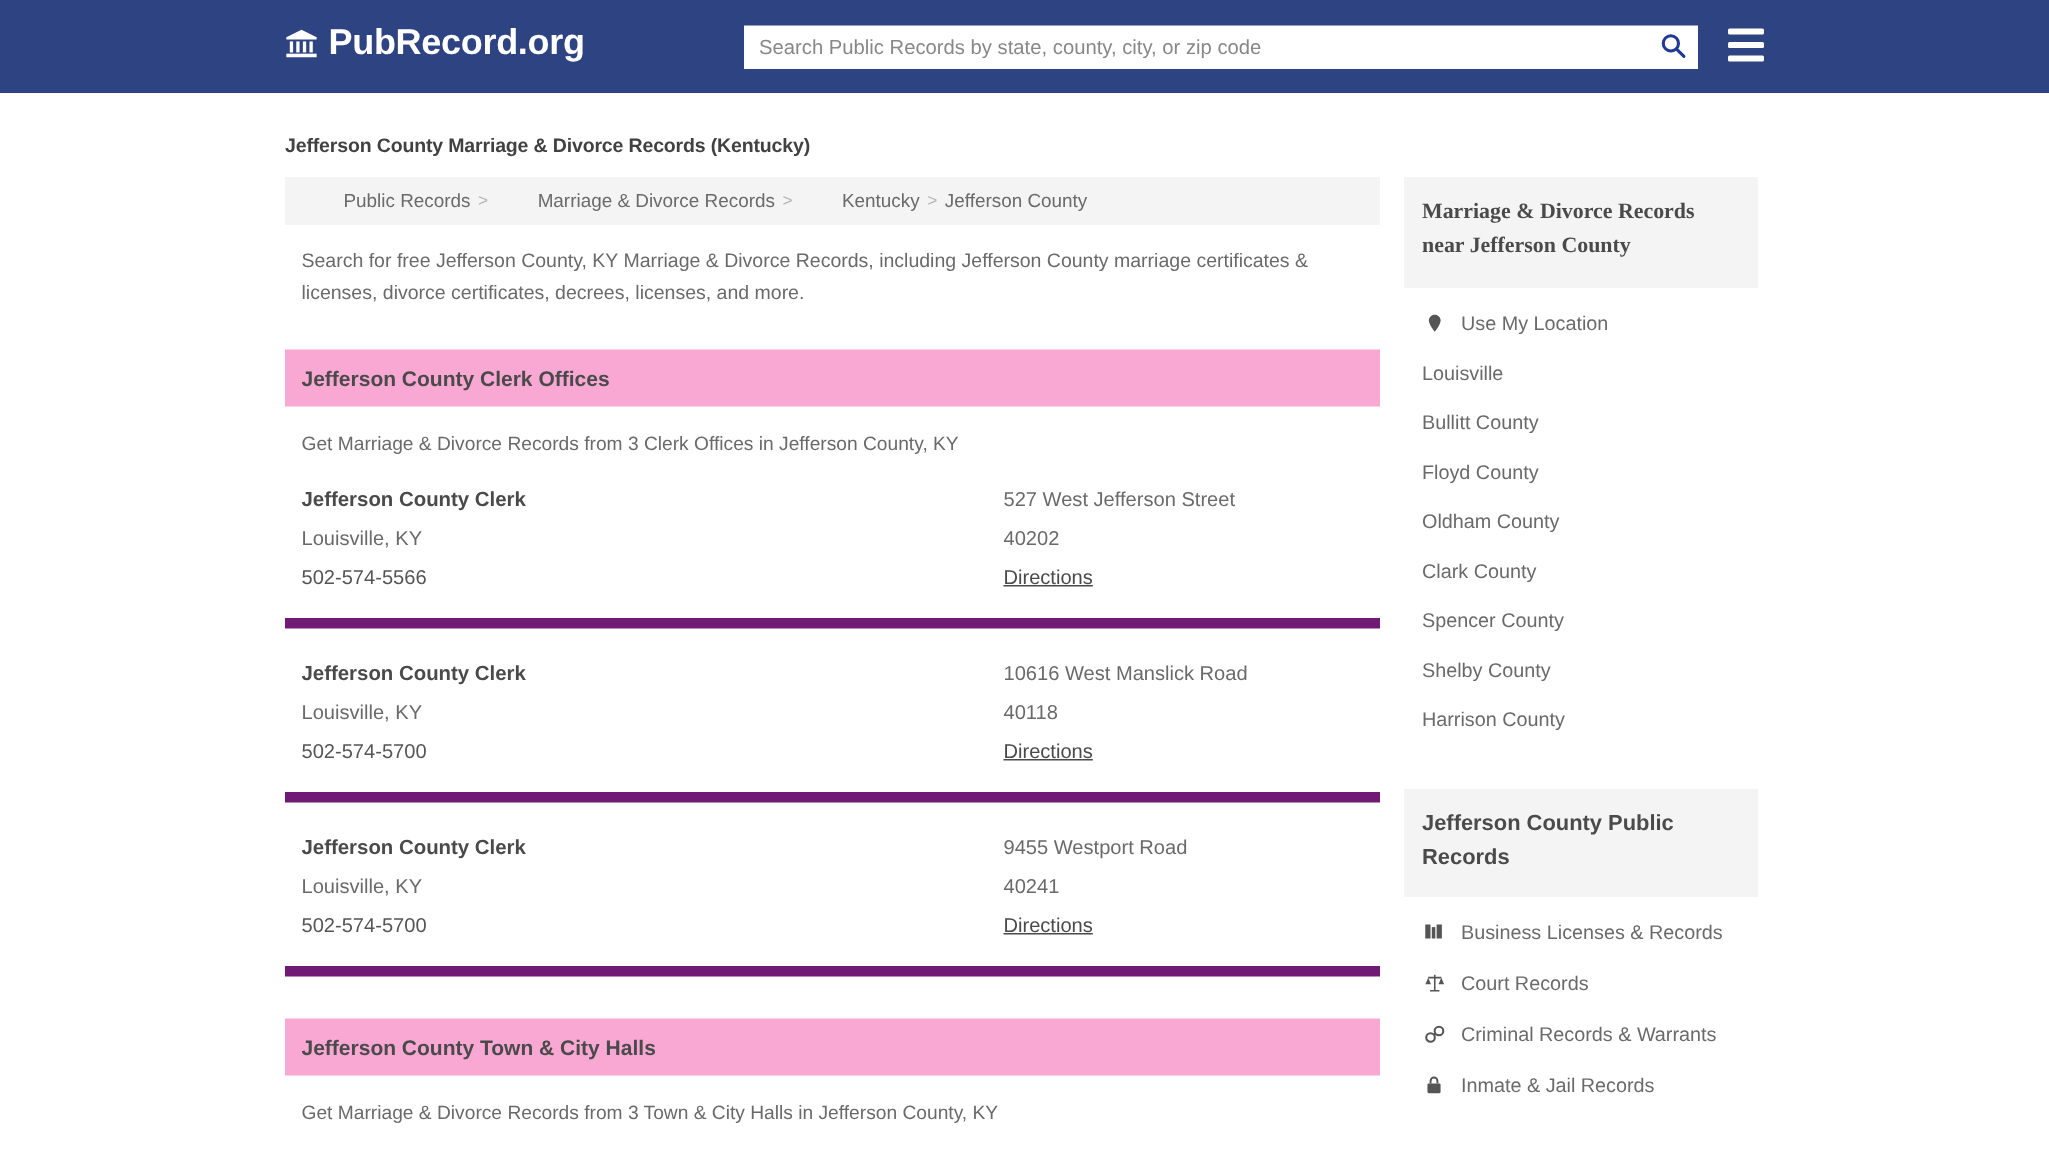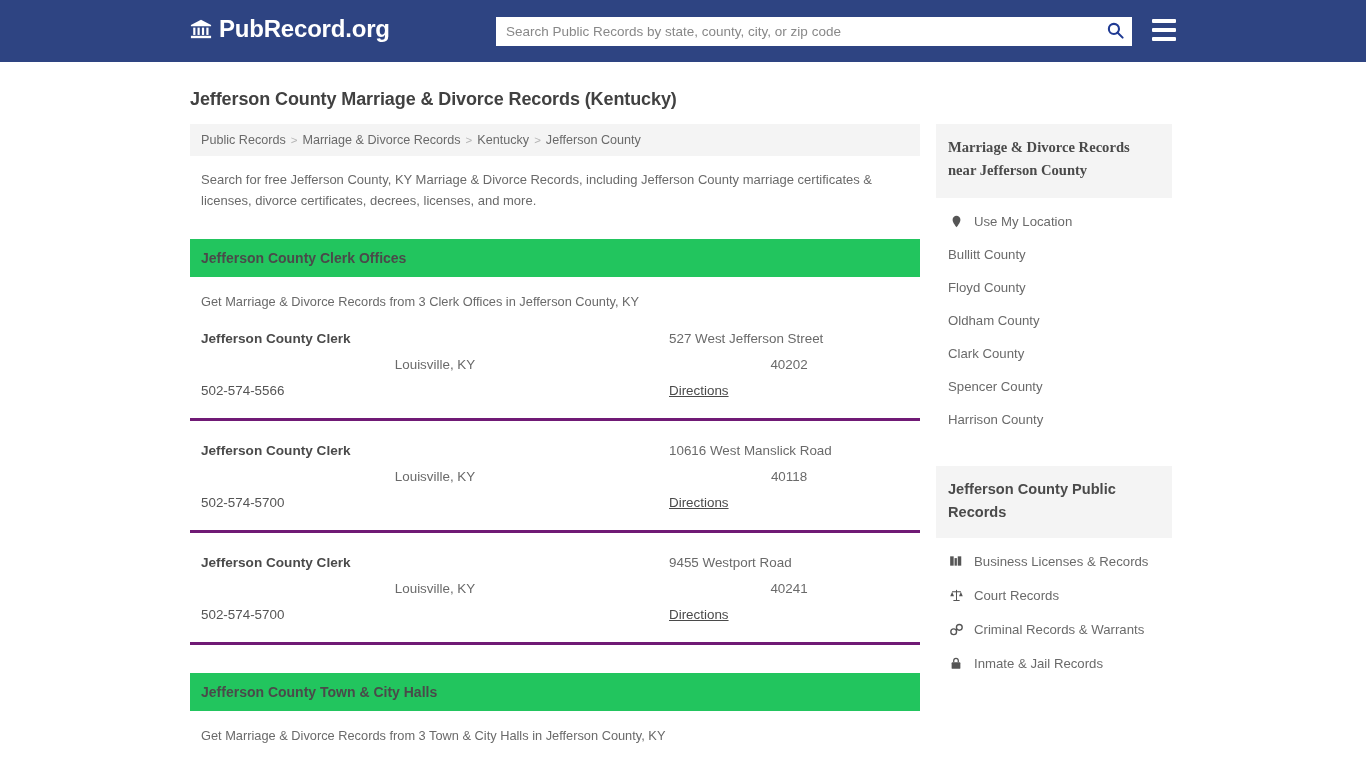--- a/index.html
+++ b/index.html
@@ -78,21 +78,21 @@
     cursor: pointer;
   }
   .hamburger i { display: block; height: 4px; background: #ffffff; border-radius: 1px; }
 
   
   .page {
     width: 1366px;
     padding: 0 190px 0 190px;
   }
   .page-title {
-    font-size: 18px;
+    font-size: 13px;
     font-weight: bold;
     color: #414141;
     margin-top: 27px;
     margin-bottom: 14px;
     letter-spacing: -0.1px;
   }
   .columns { display: flex; gap: 16px; }
   .main-col { width: 730px; }
   .side-col { width: 236px; }
 
@@ -100,66 +100,65 @@
   .breadcrumb {
     background: #f4f4f4;
     padding: 9px 11px;
     font-size: 12.6px;
     color: #6a6a6a;
     display: flex;
     flex-wrap: wrap;
     align-items: center;
     gap: 5px;
   }
-  .breadcrumb a { color: #6a6a6a; text-decoration: none; }
+  .breadcrumb a { color: #6a6a6a; text-decoration: none; margin-left: 28px; }
   .breadcrumb .sep { color: #b4b4b4; font-size: 11.5px; }
   .crumb-last { color: #6a6a6a; }
 
   .intro {
     font-size: 13px;
     color: #6a6a6a;
     line-height: 21px;
     padding: 13px 11px 0 11px;
     max-width: 725px;
   }
 
   
   .section-head {
-    background: #22c55e;
+    background: #f9a8d4;
     padding: 11px 11px;
     font-size: 14px;
     font-weight: bold;
     color: #4a4a4a;
     margin-top: 28px;
   }
   .section-sub {
     font-size: 12.8px;
     color: #6a6a6a;
     padding: 17px 11px 0 11px;
   }
 
   .listing {
     display: flex;
     padding: 17px 11px 14px 11px;
-    border-bottom: 3px solid #701a75;
+    border-bottom: 7px solid #701a75;
   }
   .listing:last-child { border-bottom: 0; }
   .listing-left { width: 468px; }
   .listing-right { flex: 1; }
   .l-name {
     font-size: 13.6px;
     font-weight: bold;
     color: #4a4a4a;
     line-height: 26px;
   }
   .l-city, .l-zip {
     font-size: 13.4px;
     color: #6a6a6a;
     line-height: 26px;
-    text-align: center;
   }
   .l-phone {
     font-size: 13.4px;
     color: #555;
     line-height: 26px;
   }
   .l-street {
     font-size: 13.4px;
     color: #6a6a6a;
     line-height: 26px;
@@ -326,33 +325,39 @@
           <a class="side-item" href="#">
             <span class="ico">
               <svg viewBox="0 0 24 24" width="13" height="15" fill="#555555">
                 <path d="M12 1.5c-4 0-7.2 3.2-7.2 7.2 0 5.4 7.2 13.8 7.2 13.8s7.2-8.4 7.2-13.8c0-4-3.2-7.2-7.2-7.2z"></path>
               </svg>
             </span>
             <span>Use My Location</span>
           </a>
 
           <a class="side-item plain" href="#">
+            <span>Louisville</span>
+          </a>
+          <a class="side-item plain" href="#">
             <span>Bullitt County</span>
           </a>
           <a class="side-item plain" href="#">
             <span>Floyd County</span>
           </a>
           <a class="side-item plain" href="#">
             <span>Oldham County</span>
           </a>
           <a class="side-item plain" href="#">
             <span>Clark County</span>
           </a>
           <a class="side-item plain" href="#">
             <span>Spencer County</span>
+          </a>
+          <a class="side-item plain" href="#">
+            <span>Shelby County</span>
           </a>
           <a class="side-item plain" href="#">
             <span>Harrison County</span>
           </a>
         </div>
       </div>
 
       <div class="spacer-32"></div>
 
       <div class="side-card">

